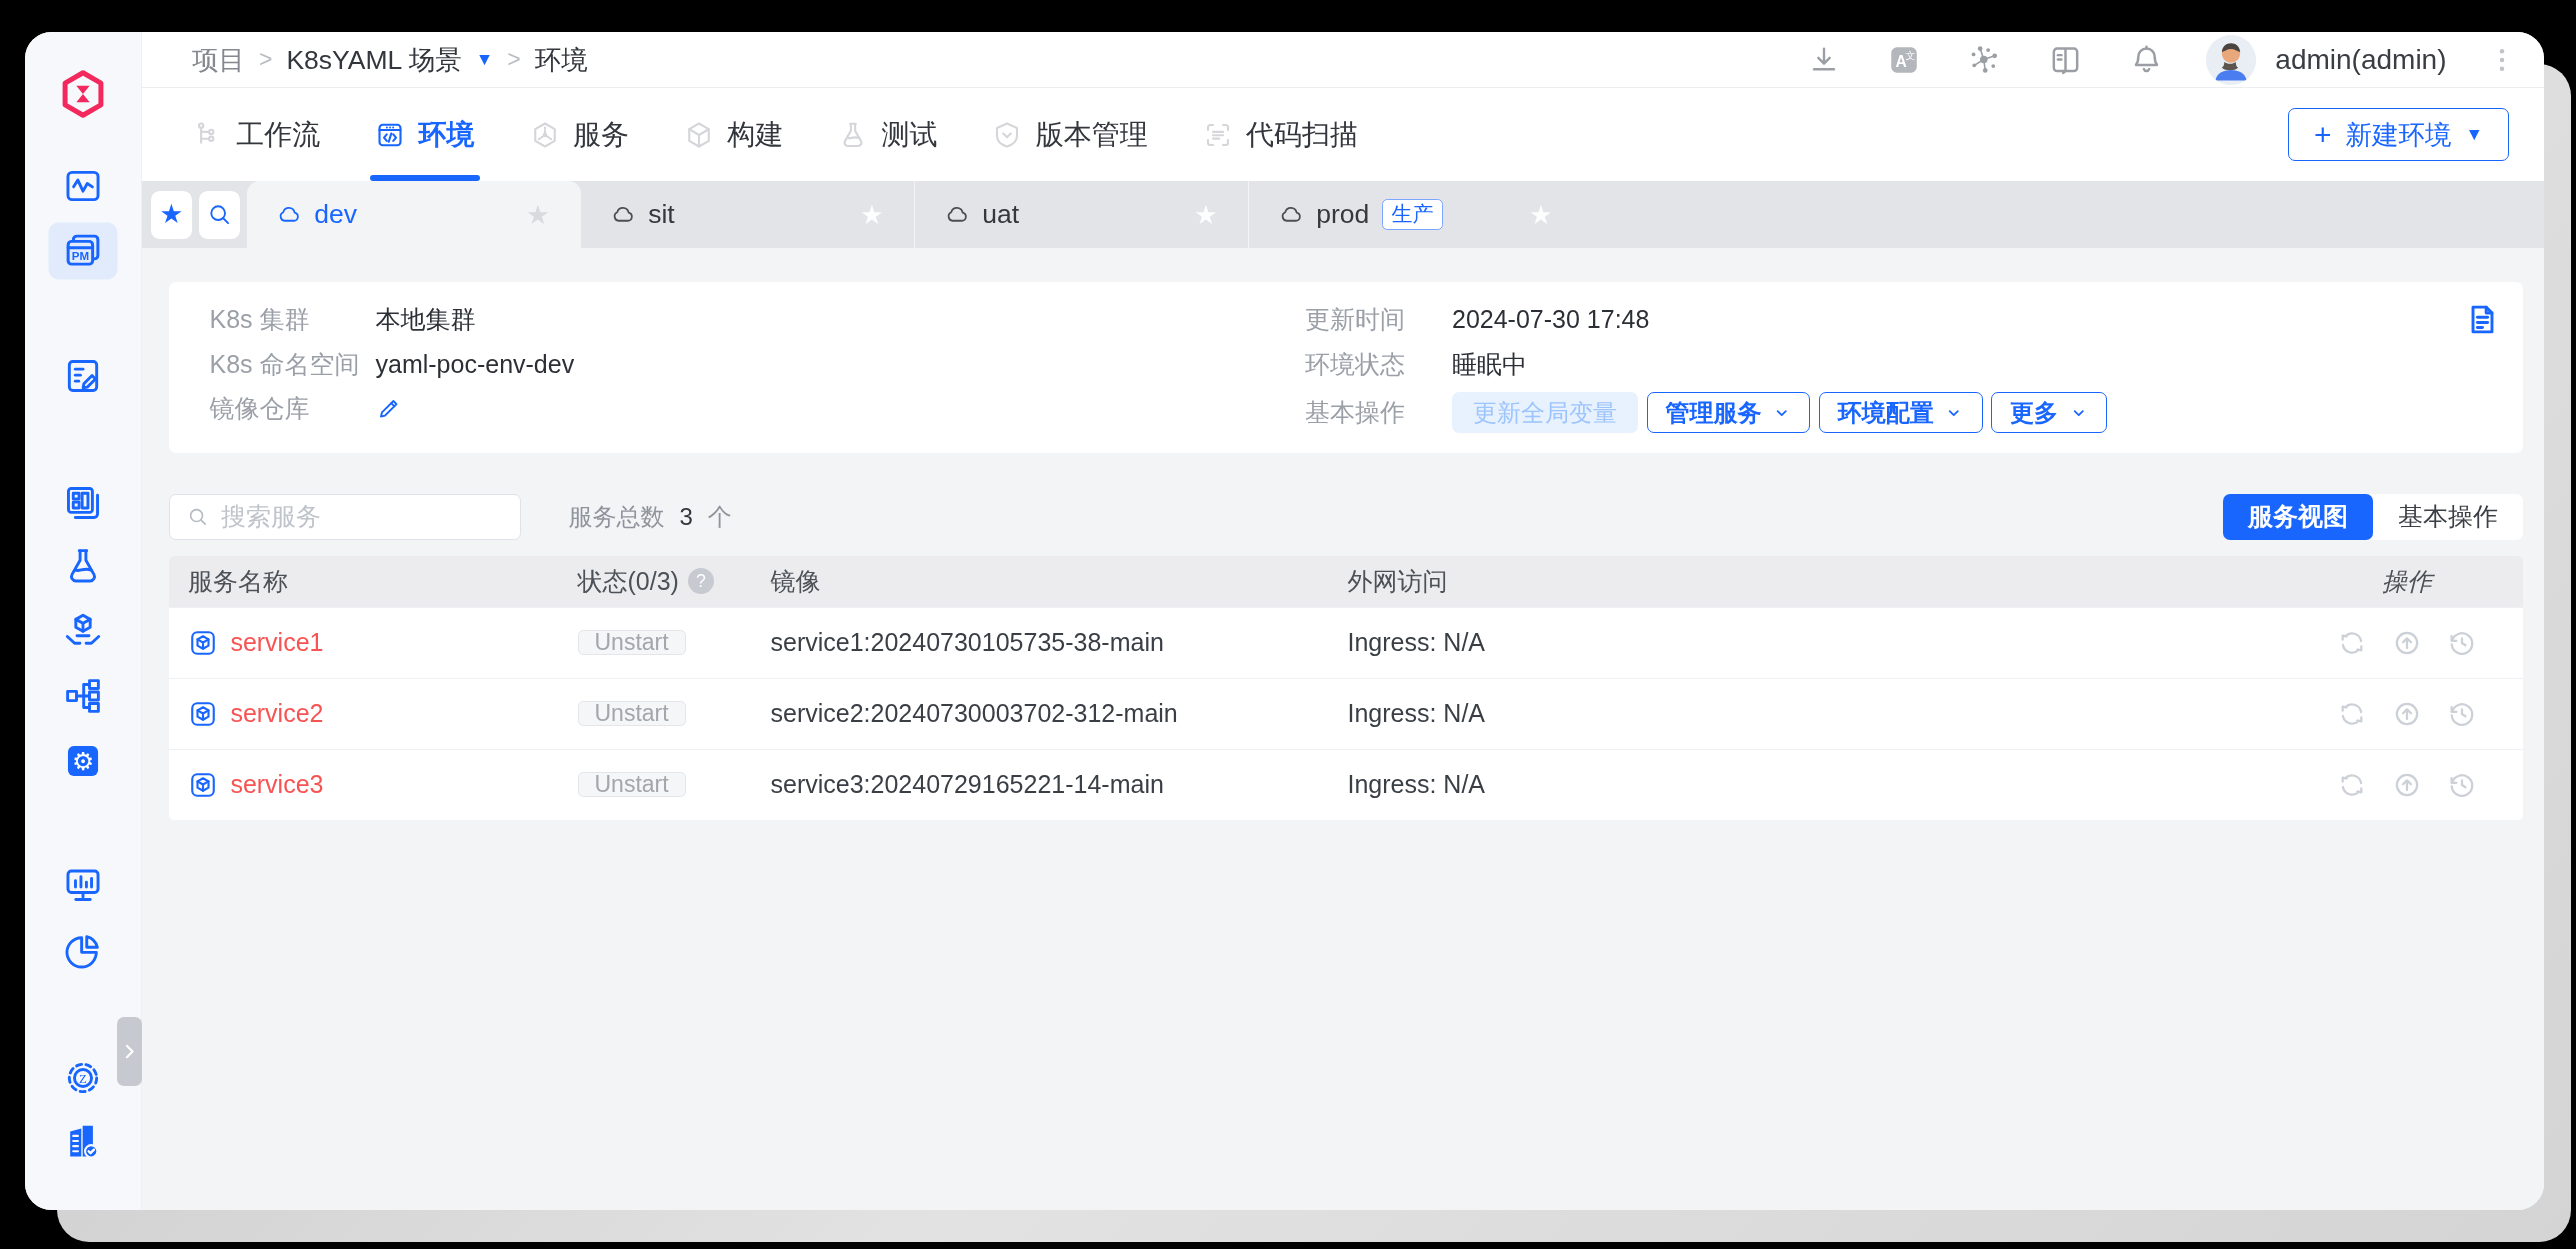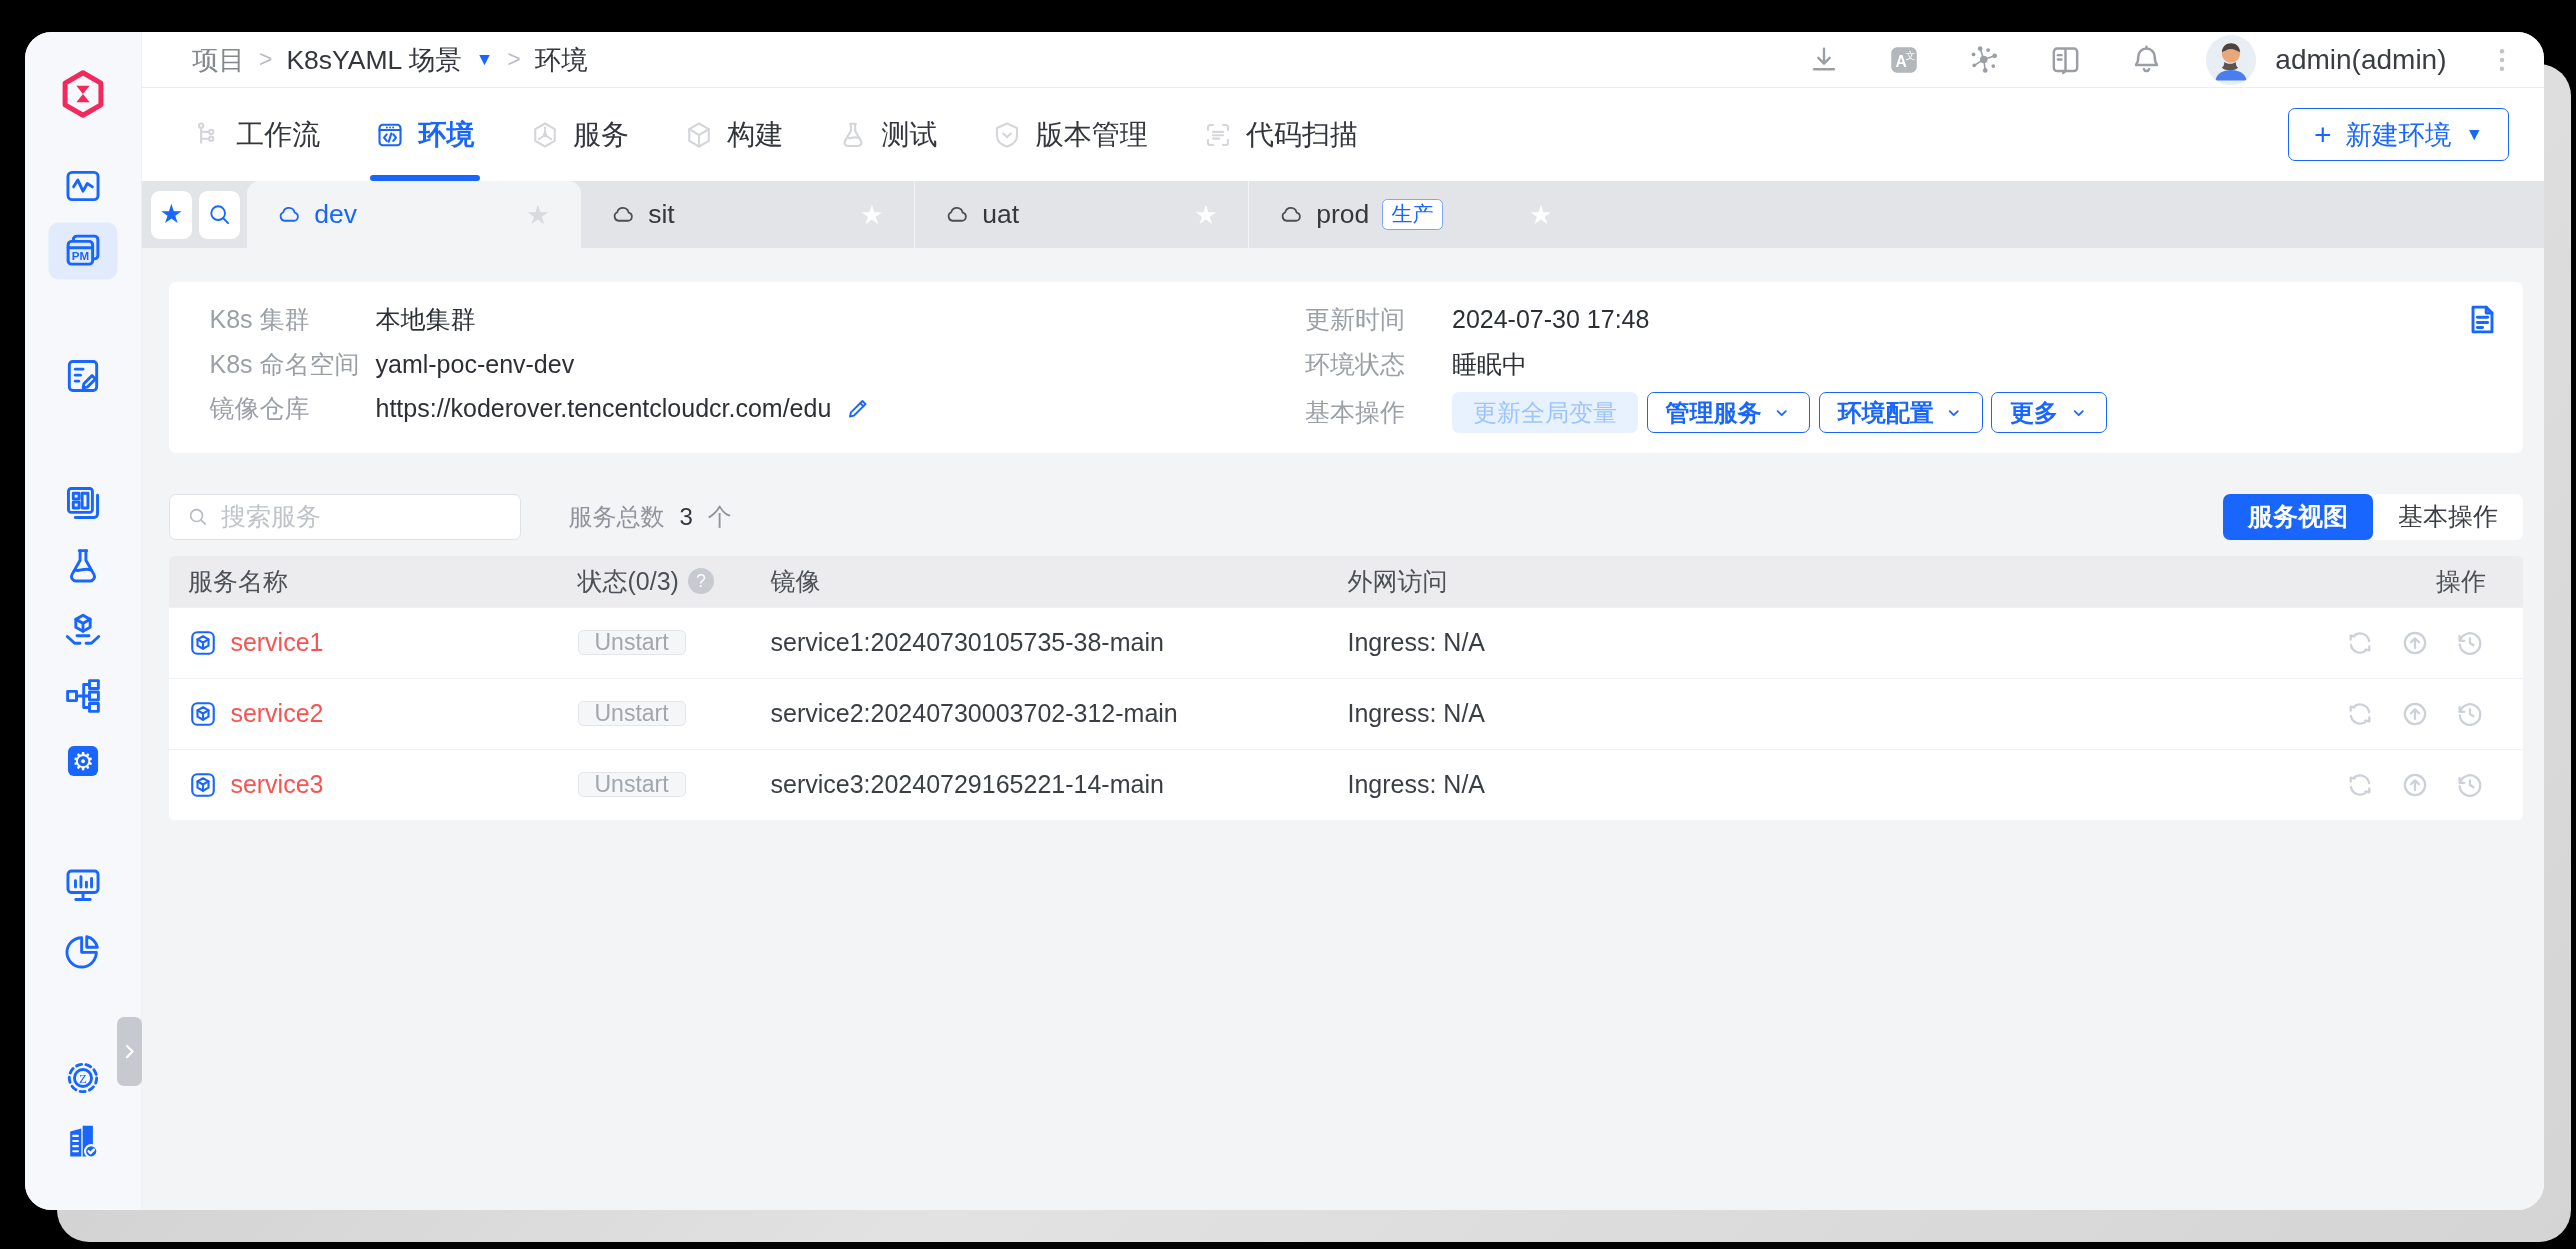--- a/index.html
+++ b/index.html
@@ -103,21 +103,21 @@
   .seg.active { background:#1966ff; color:#fff; font-weight:bold; border-radius:7px;font-family:Liberation Serif, serif; }
   .seg.plain { color:#3c4046; }
 
   .svc-table { margin-top:16px; background:#fff; border-radius:5.3px; overflow:hidden; }
   .thead { display:flex; align-items:center; height:51px; background:#ececee; font-size:25px; color:#4c5057; }
   .trow { display:flex; align-items:center; height:71px; font-size:25px; color:#3a3e45; border-top:0.9px solid #eef0f3; }
   .col-name { width:409px; flex:none; padding-left:19.5px; display:flex; align-items:flex-start; gap:12.4px; }
   .col-status { width:193px; flex:none; display:flex; align-items:center; gap:8.8px; }
   .col-image { width:577px; flex:none; }
   .col-ingress { flex:1; min-width:0; }
-  .col-actions { width:195px; flex:none; display:flex; justify-content:flex-end; gap:23px; padding-right:37px; color:#ccd0d7; }
+  .col-actions { width:195px; flex:none; display:flex; justify-content:center; gap:23px; padding-right:37px; color:#ccd0d7;font-style:italic; }
   .thead .col-actions { color:#4c5057; }
   .svc-name { color:#f85353; }
   .svc-icon { color:#1966ff; }
   .badge-unstart { background:#f5f6f7; border:0.9px solid #e3e5e8; border-radius:5.3px; color:#a2a6ad;
     font-size:23px; padding:0 16px; line-height:1; }
   .q-circle { width:26.5px; height:26.5px; border-radius:50%; background:#c7cad0; color:#fff; font-size:17.7px;
     display:flex; align-items:center; justify-content:center; }
 </style>
 </head>
 <body>
@@ -556,21 +556,20 @@
             <span class="info-label">K8s 集群</span>
             <span class="info-value">本地集群</span>
           </div>
           <div class="info-row">
             <span class="info-label">K8s 命名空间</span>
             <span class="info-value">yaml-poc-env-dev</span>
           </div>
           <div class="info-row">
             <span class="info-label">镜像仓库</span>
             <span class="info-value">
-              <span>https://koderover.tencentcloudcr.com/edu</span>
               <svg class="ic edit-pencil" width="26.5" height="26.5" viewBox="0 0 30 30">
                   <use href="#i-pencil"></use>
                 </svg>
             </span>
           </div>
         </div>
         <div class="info-right">
           <div class="info-row">
             <span class="info-label">更新时间</span>
             <span class="info-value">2024-07-30 17:48</span>

